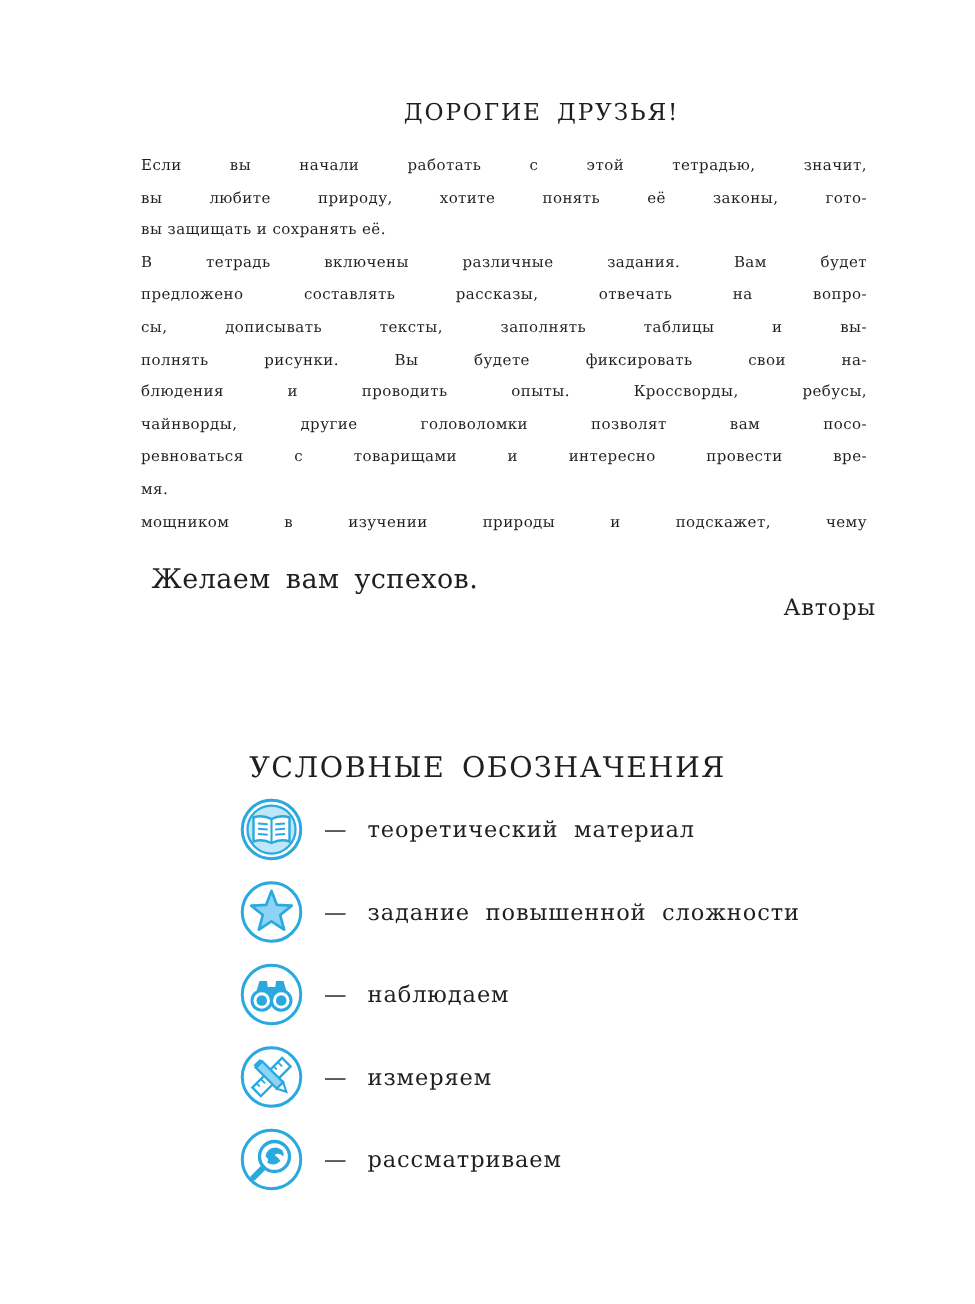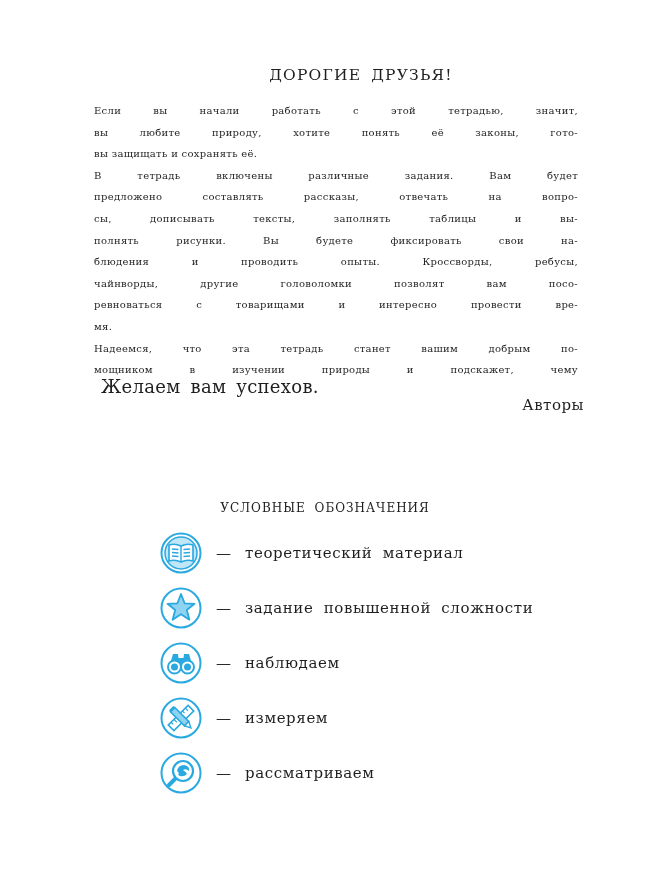--- a/index.html
+++ b/index.html
@@ -15,21 +15,21 @@
     position:absolute; left:94px; top:100px; width:484px;
     font-size:10px; line-height:21.6px; letter-spacing:0.3px;
   }
   .para { margin:0; text-align:justify; text-align-last:left; }
   .line { display:block; text-align:justify; text-align-last:justify; white-space:nowrap; }
   .line.last { text-align-last:left; }
   .wish { position:absolute; left:101px; top:376px; font-size:18px; letter-spacing:0.3px; word-spacing:4px; }
   .authors { position:absolute; right:66px; top:396px; font-size:15px; letter-spacing:0.5px; }
   .legend-title {
     position:absolute; top:501px; left:0; width:650px; text-align:center;
-    font-size:12px; letter-spacing:1px; word-spacing:4px;
+    font-size:19px; letter-spacing:1px; word-spacing:4px;
   }
   .legend-item { position:absolute; left:160px; height:42px; display:flex; align-items:center; }
   .legend-icon { width:42px; height:42px; display:block; }
   .legend-dash { margin-left:14px; font-size:15px; }
   .legend-label { margin-left:14px; font-size:15px; letter-spacing:0.6px; word-spacing:5px; }
 </style>
 </head>
 <body>
 
 <div class="title">ДОРОГИЕ ДРУЗЬЯ!</div>
@@ -44,21 +44,20 @@
     <span class="line">В тетрадь включены различные задания. Вам будет</span>
     <span class="line">предложено составлять рассказы, отвечать на вопро-</span>
     <span class="line">сы, дописывать тексты, заполнять таблицы и вы-</span>
     <span class="line">полнять рисунки. Вы будете фиксировать свои на-</span>
     <span class="line">блюдения и проводить опыты. Кроссворды, ребусы,</span>
     <span class="line">чайнворды, другие головоломки позволят вам посо-</span>
     <span class="line">ревноваться с товарищами и интересно провести вре-</span>
     <span class="line last">мя.</span>
   </p>
   <p class="para">
-    <span class="line">Надеемся, что эта тетрадь станет вашим добрым по-</span>
     <span class="line">мощником в изучении природы и подскажет, чему</span>
   </p>
 </div>
 
 <div class="wish">Желаем вам успехов.</div>
 <div class="authors">Авторы</div>
 
 <div class="legend-title">УСЛОВНЫЕ ОБОЗНАЧЕНИЯ</div>
 
 <div class="legend-item" style="top:532px;">

